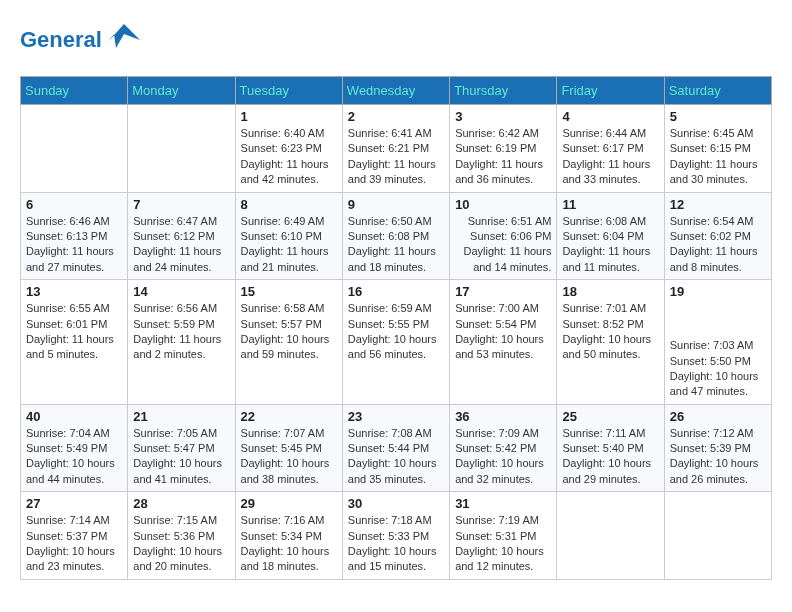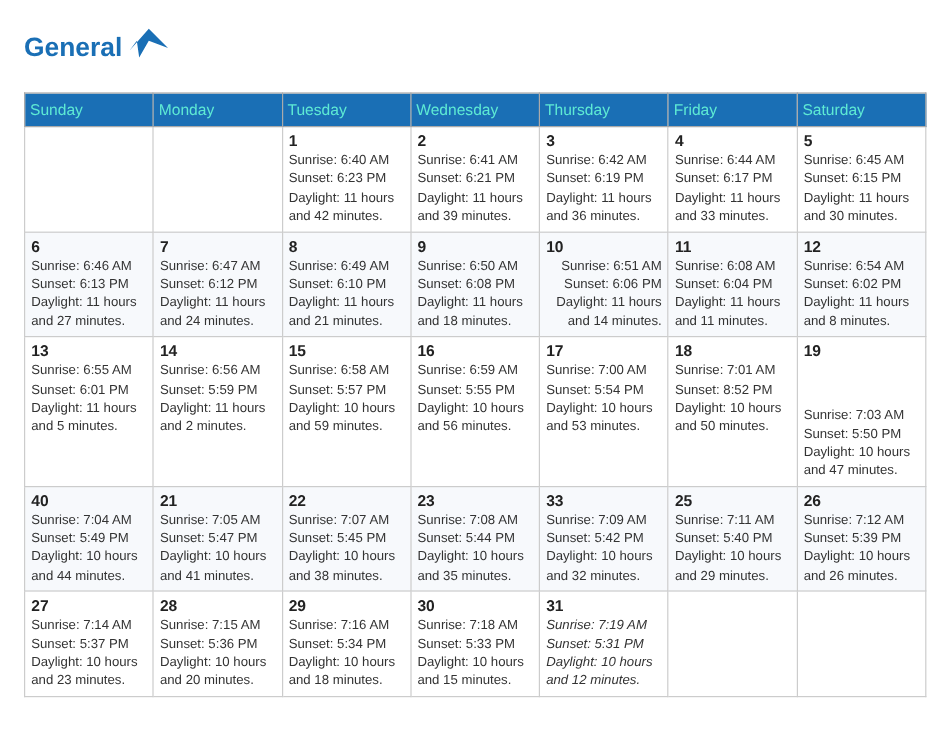--- a/index.html
+++ b/index.html
@@ -265,21 +265,21 @@
 Sunset: 5:45 PM
 Daylight: 10 hours and 38 minutes.</div>
         </td>
         <td>
           <span class="day-num">23</span>
           <div class="day-info" style="white-space: pre-line;">Sunrise: 7:08 AM
 Sunset: 5:44 PM
 Daylight: 10 hours and 35 minutes.</div>
         </td>
         <td>
-          <span class="day-num">33</span>
+          <span class="day-num">36</span>
           <div class="day-info" style="white-space: pre-line;">Sunrise: 7:09 AM
 Sunset: 5:42 PM
 Daylight: 10 hours and 32 minutes.</div>
         </td>
         <td>
           <span class="day-num">25</span>
           <div class="day-info" style="white-space: pre-line;">Sunrise: 7:11 AM
 Sunset: 5:40 PM
 Daylight: 10 hours and 29 minutes.</div>
         </td>
@@ -310,21 +310,21 @@
 Daylight: 10 hours and 18 minutes.</div>
         </td>
         <td>
           <span class="day-num">30</span>
           <div class="day-info" style="white-space: pre-line;">Sunrise: 7:18 AM
 Sunset: 5:33 PM
 Daylight: 10 hours and 15 minutes.</div>
         </td>
         <td>
           <span class="day-num">31</span>
-          <div class="day-info" style="white-space: pre-line; font-style: italic;">Sunrise: 7:19 AM
+          <div class="day-info" style="white-space: pre-line;">Sunrise: 7:19 AM
 Sunset: 5:31 PM
 Daylight: 10 hours and 12 minutes.</div>
         </td>
         <td class="empty-cell"></td>
         <td class="empty-cell"></td>
       </tr>
     </tbody>
 </table>
 
 </body></html>

